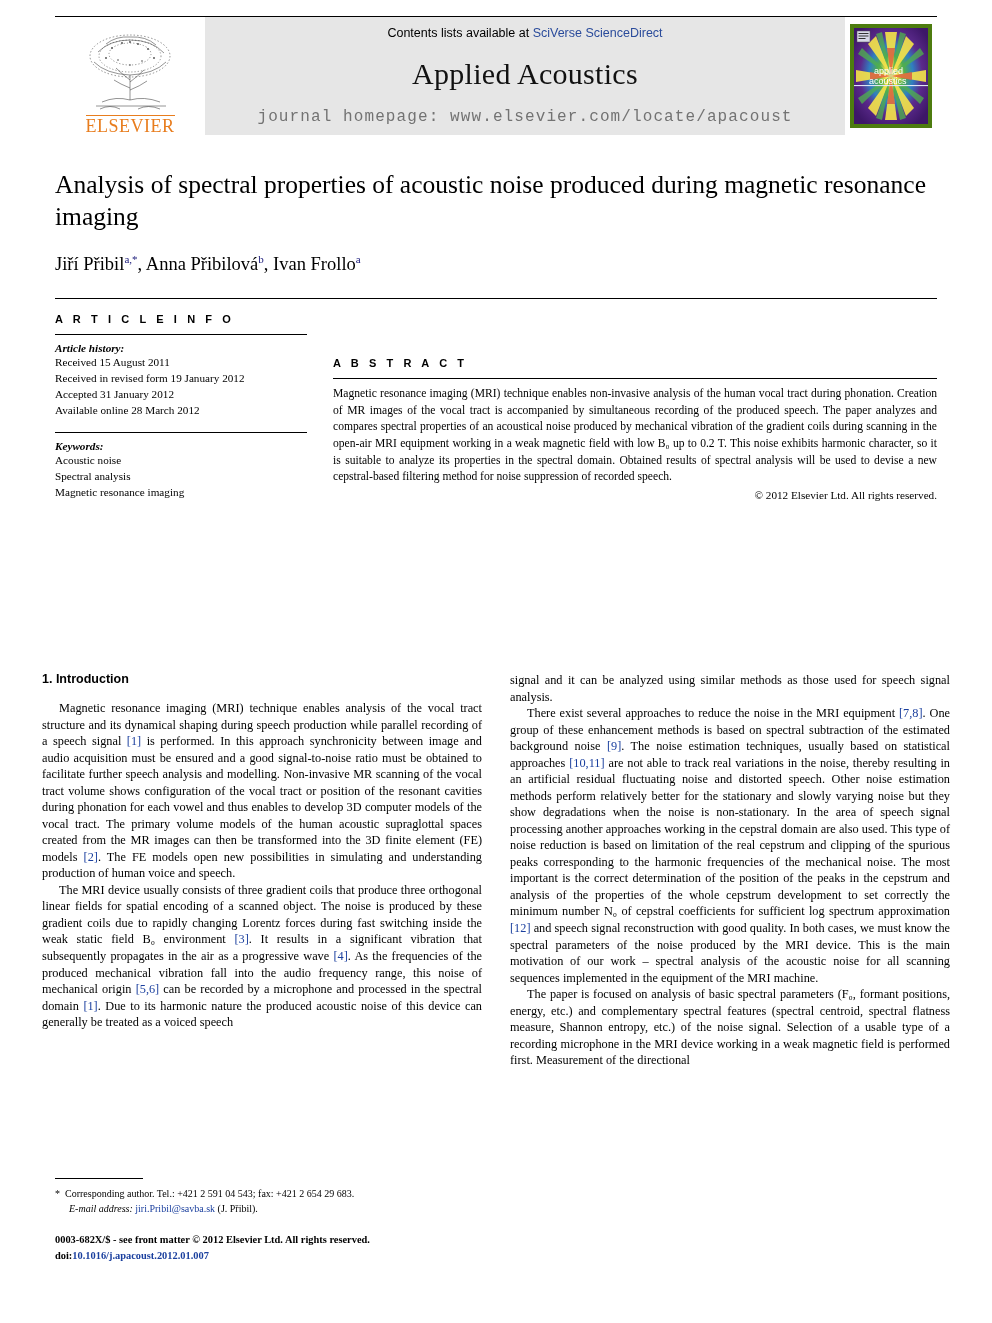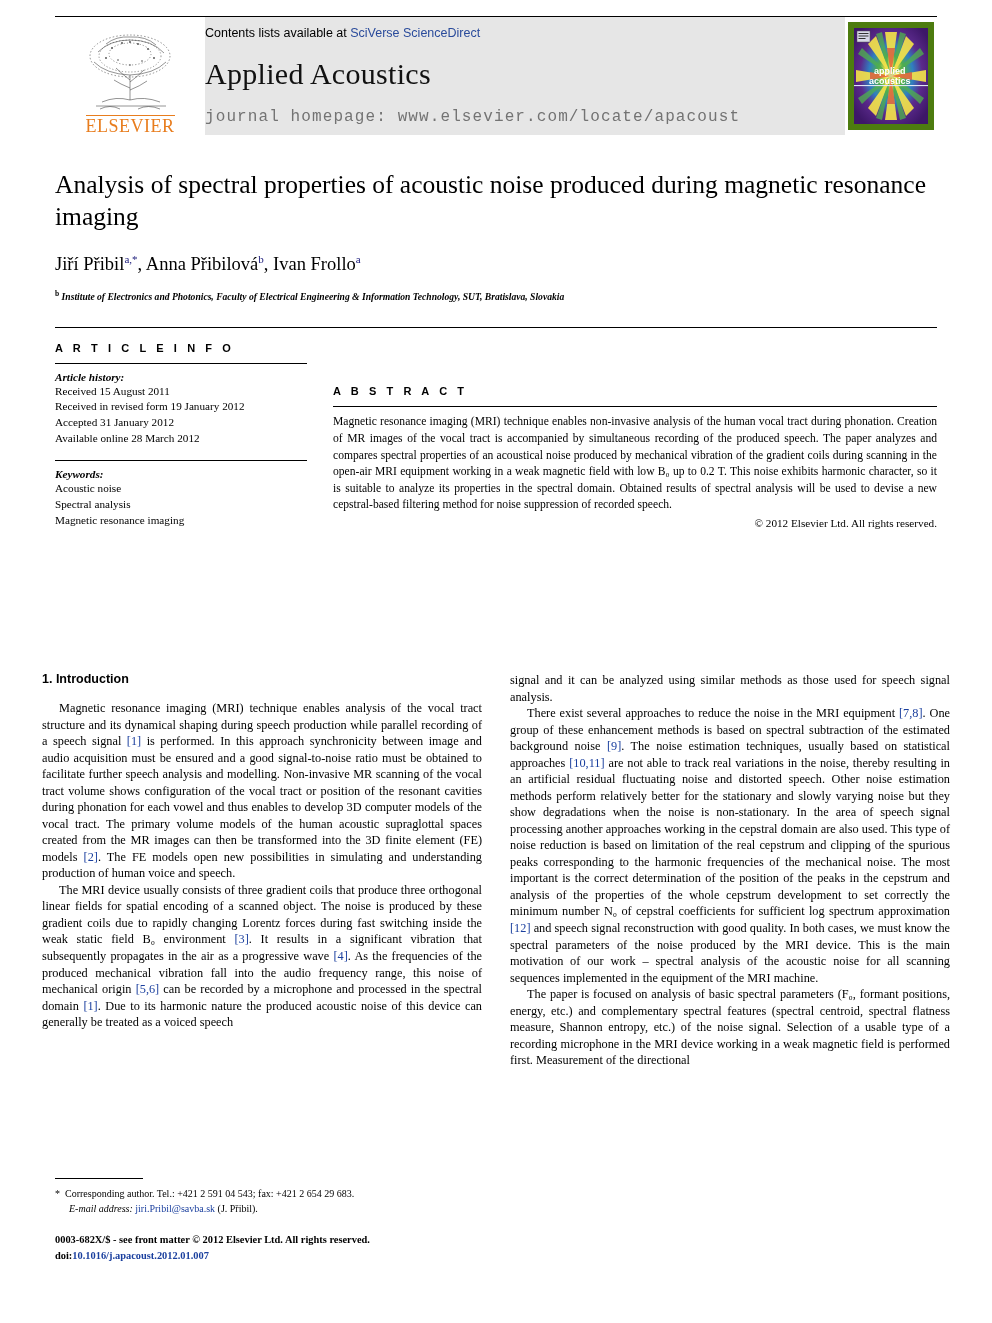--- a/index.html
+++ b/index.html
@@ -44,21 +44,21 @@
     font-size:18px; letter-spacing:.5px;
     color:#e87d1e; font-weight:400;
     border-top:1.3px solid #e87d1e;
     padding-top:1px; margin-top:1px;
     line-height:1;
   }
   .center-cell {
     flex:1 1 auto;
     background:#e6e6e6;
     display:flex; flex-direction:column;
-    align-items:flex-start; justify-content:space-between;
+    align-items:center; justify-content:space-between;
     padding:9px 0 9px 0;
   }
   .contents-line {
     font-family:"Liberation Sans", sans-serif;
     font-size:12.5px; color:#000;
   }
   .contents-line .sd { color:#2a4b9b; }
   .journal-name {
     font-family:"Liberation Serif", serif;
     font-size:30px; color:#111; letter-spacing:.3px;
@@ -66,24 +66,23 @@
   .homepage {
     font-family:Liberation Mono, monospace;
     font-size:16px; letter-spacing:1.1px; color:#737373;
   }
   .cover-cell {
     width:92px; flex:0 0 92px;
     display:flex; align-items:center; justify-content:center;
   }
   .cover {
     width:74px; height:96px;
-    border:6px solid #4d7c0f;
+    border:4px solid #4d7c0f;
     position:relative; overflow:hidden;
     background:#ec4899;
-    font-weight:bold;
   }
 
   
   .titlewrap { margin:34px 55px 0 55px; }
   h1.title {
     font-family:"Liberation Serif", serif;
     font-size:25.5px; font-weight:400; line-height:1.26;
     margin:0; color:#000;
   }
   .authors {
@@ -275,21 +274,20 @@
   <div class="titlewrap">
     <h1 class="title">Analysis of spectral properties of acoustic noise produced during magnetic resonance imaging</h1>
 
     <div class="authors">
       <span><span>Jiří Přibil</span><sup>a,*</sup></span>,
       <span><span>Anna Přibilová</span><sup>b</sup></span>,
       <span><span>Ivan Frollo</span><sup>a</sup></span>
     </div>
 
     <div class="affils">
-      <div class="affil"><sup>b</sup> <span>Institute of Electronics and Photonics, Faculty of Electrical Engineering &amp; Information Technology, SUT, Bratislava, Slovakia</span></div>
     </div>
   </div>
 
   <div class="infoblock">
 
     <div class="col-info">
       <div class="sechead">A R T I C L E   I N F O</div>
       <div class="rule"></div>
       <div class="hist-label">Article history:</div>
       <div class="hist-line">Received 15 August 2011</div>

